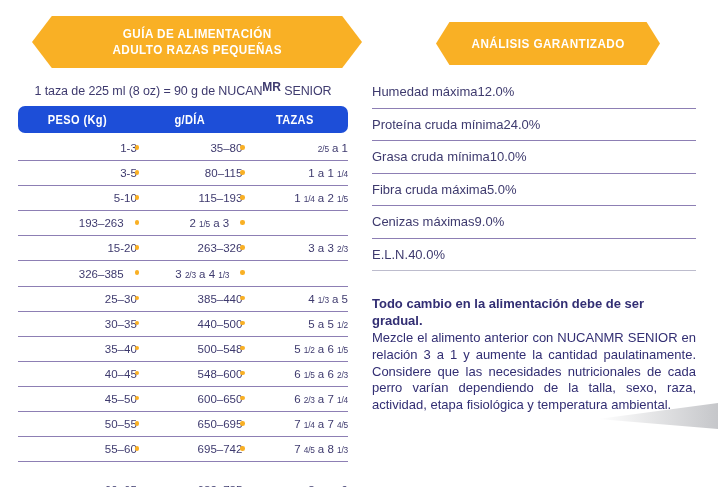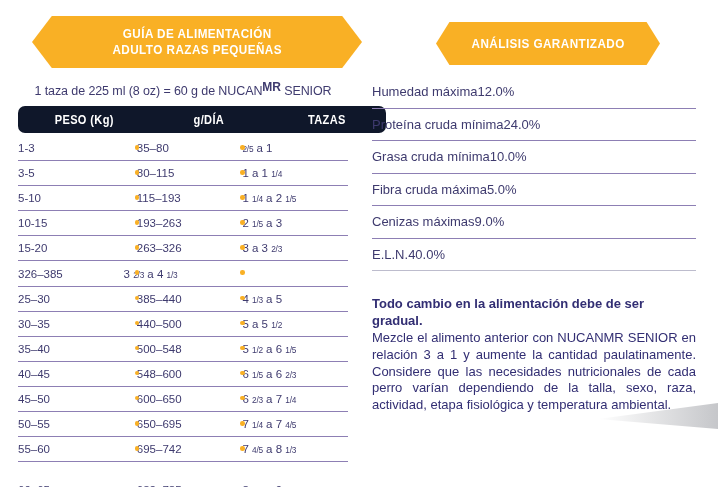--- a/index.html
+++ b/index.html
@@ -74,23 +74,23 @@
   #feeding-subtitle sup {
     font-size: 12px;
     font-weight: bold;
     vertical-align: 4px;
   }
 
   #feeding-header-bar {
     position: absolute;
     left: 18px;
     top: 106px;
-    width: 368px;
+    width: 330px;
     height: 27px;
-    background: #0f172a;
+    background: #1d4ed8;
     border-radius: 7px;
     display: flex;
     align-items: center;
   }
   #feeding-header-bar .col {
     color: #ffffff;
     font-weight: bold;
     font-size: 12px;
     text-align: center;
     letter-spacing: 0.4px;
@@ -111,21 +111,21 @@
     display: flex;
     align-items: center;
     height: 24.1px;
     border-bottom: 1.6px solid #8d7fb4;
     position: relative;
   }
   .frow:last-child { border-bottom: 1.4px solid #bdbccd; margin-top: 16px; }
   .frow .cell {
     font-size: 11.5px;
     color: #3e3a6e;
-    text-align: left;
+    text-align: right;
     white-space: nowrap;
   }
   .frow .dot {
     position: absolute;
     width: 4.5px;
     height: 4.5px;
     border-radius: 50%;
     background: #f9b025;
     top: 9px;
   }
@@ -191,21 +191,21 @@
 <section id="feeding-panel">
 
   <div class="hex" id="feeding-hex">
     <div class="hex-text">
       <div>GUÍA DE ALIMENTACIÓN</div>
       <div>ADULTO RAZAS PEQUEÑAS</div>
     </div>
   </div>
 
   <div id="feeding-subtitle">
-    <span>1 taza de 225 ml (8 oz) = 60 g de NUCAN</span><sup>MR</sup><span> SENIOR</span>
+    <span>1 taza de 225 ml (8 oz) = 90 g de NUCAN</span><sup>MR</sup><span> SENIOR</span>
   </div>
 
   <div id="feeding-header-bar">
     <div class="col col-peso">PESO (Kg)</div>
     <div class="col col-gdia">g/DÍA</div>
     <div class="col col-tazas">TAZAS</div>
   </div>
 
   <div id="feeding-table">
       <div class="frow">
@@ -223,21 +223,20 @@
         <span class="dot d2"></span>
       </div>
       <div class="frow">
         <div class="cell col-peso">5-10</div>
         <div class="cell col-gdia">115–193</div>
         <div class="cell col-tazas"><span>1 </span><span class="fr">1/4</span><span> a 2 </span><span class="fr">1/5</span></div>
         <span class="dot d1"></span>
         <span class="dot d2"></span>
       </div>
       <div class="frow">
-        <div class="cell col-peso">10-15</div>
         <div class="cell col-gdia">193–263</div>
         <div class="cell col-tazas"><span>2 </span><span class="fr">1/5</span><span> a 3</span></div>
         <span class="dot d1"></span>
         <span class="dot d2"></span>
       </div>
       <div class="frow">
         <div class="cell col-peso">15-20</div>
         <div class="cell col-gdia">263–326</div>
         <div class="cell col-tazas"><span>3 a 3 </span><span class="fr">2/3</span></div>
         <span class="dot d1"></span>

